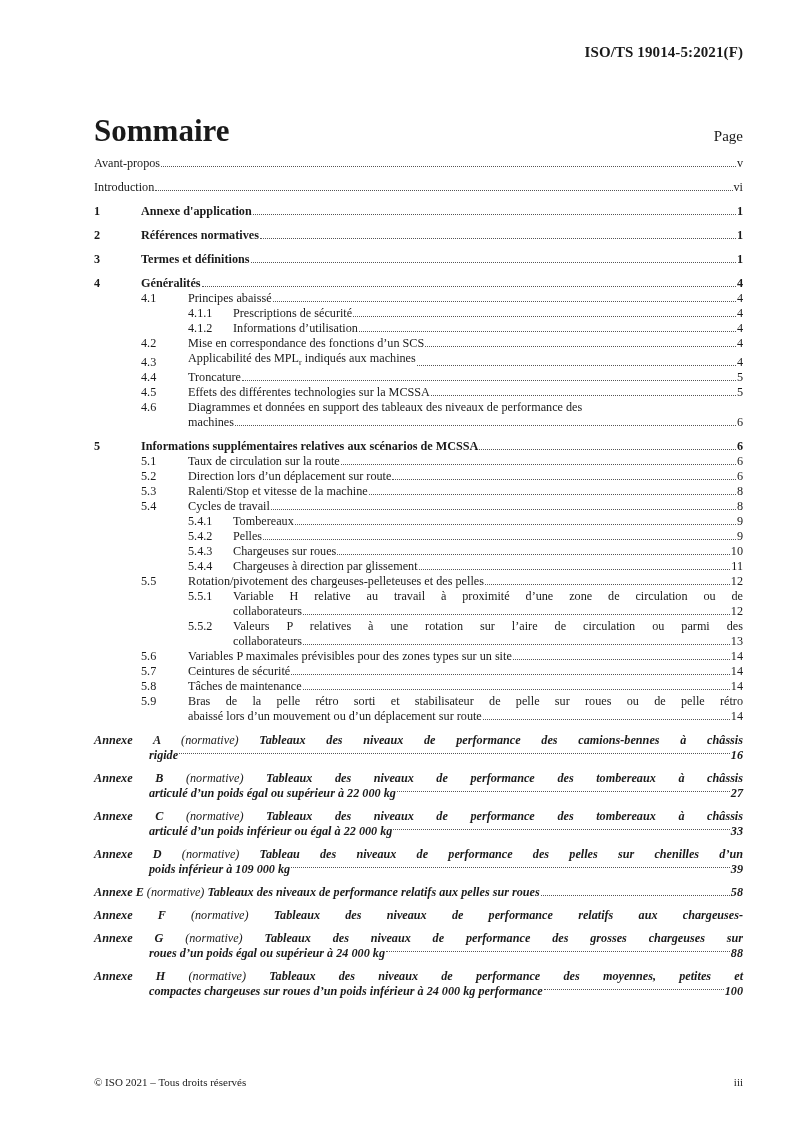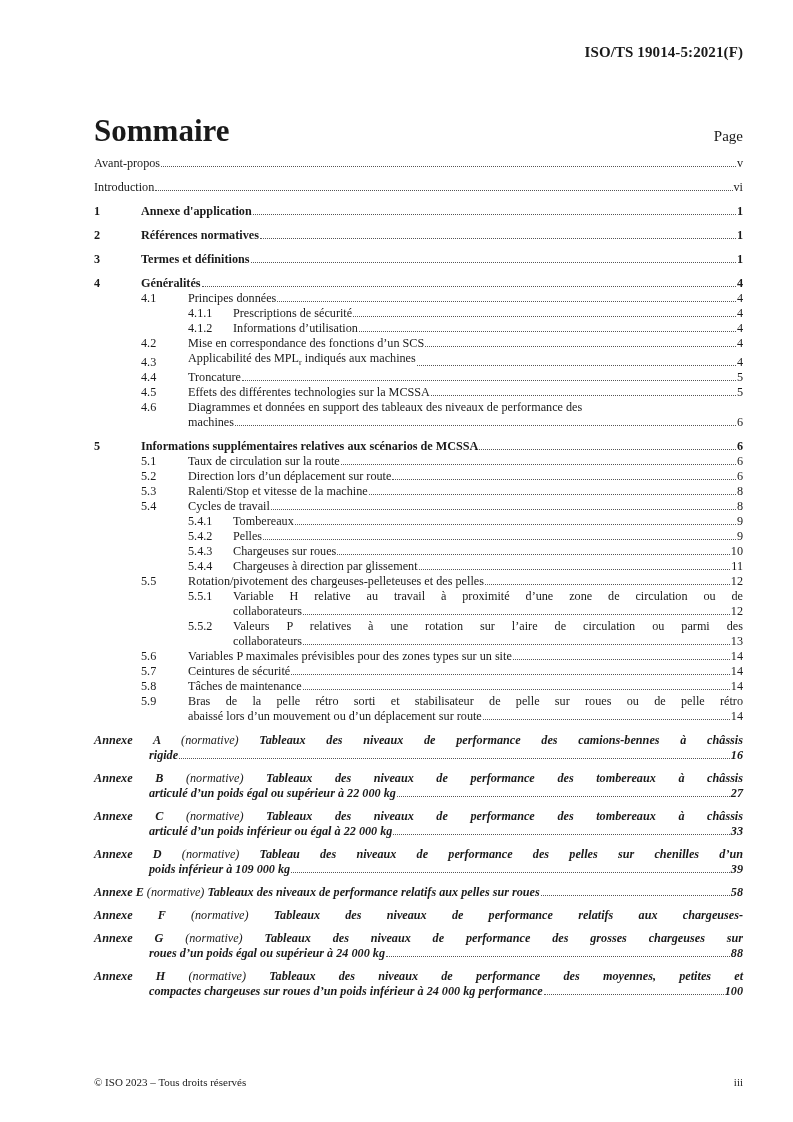--- a/index.html
+++ b/index.html
@@ -20,21 +20,21 @@
   .lvl1 .num { width: 47px; }
   .lvl2 .num { width: 47px; margin-left: 47px; }
   .lvl3 .num { width: 45px; margin-left: 94px; }
   .wrap-block { display: flex; }
   .wrap-block .num { flex: 0 0 auto; }
   .wrap-block .body { flex: 1; }
   .wrap-block .line1 { line-height: 15px; text-align: justify; }
   .annex { font-weight: bold; font-style: italic; }
   .annex .normative { font-weight: normal; }
   .annex .line1 { line-height: 15px; text-align: justify; text-align-last: justify; }
-  .annex .line2 { padding-left: 55px; }
+  .annex .line2 { padding-left: 55px; align-items: center; }
   .gap-l { margin-top: 9px; }
   .gap-m { margin-top: 8px; }
   .footer { position: absolute; left: 94px; right: 50px; top: 1076px; display: flex; justify-content: space-between; font-size: 11px; }
 </style>
 </head>
 <body>
 
 <div class="header-code">ISO/TS 19014-5:2021(F)</div>
 
 <div class="title-row">
@@ -75,21 +75,21 @@
   </div>
 
   <div class="entry lvl1 gap-l">
     <span class="num">4</span>
     <span class="text">Généralités</span>
     <span class="dots"></span>
     <span class="pg">4</span>
   </div>
   <div class="entry lvl2">
     <span class="num">4.1</span>
-    <span class="text">Principes données</span>
+    <span class="text">Principes abaissé</span>
     <span class="dots"></span>
     <span class="pg">4</span>
   </div>
   <div class="entry lvl3">
     <span class="num">4.1.1</span>
     <span class="text">Prescriptions de sécurité</span>
     <span class="dots"></span>
     <span class="pg">4</span>
   </div>
   <div class="entry lvl3">
@@ -301,15 +301,15 @@
     <div class="entry line2">
       <span class="text">compactes chargeuses sur roues d’un poids inférieur à 24 000 kg performance</span>
       <span class="dots"></span>
       <span class="pg">100</span>
     </div>
   </div>
 
 </div>
 
 <div class="footer">
-  <span>© ISO 2023 – Tous droits réservés</span>
+  <span>© ISO 2021 – Tous droits réservés</span>
   <span>iii</span>
 </div>
 
 </body></html>

